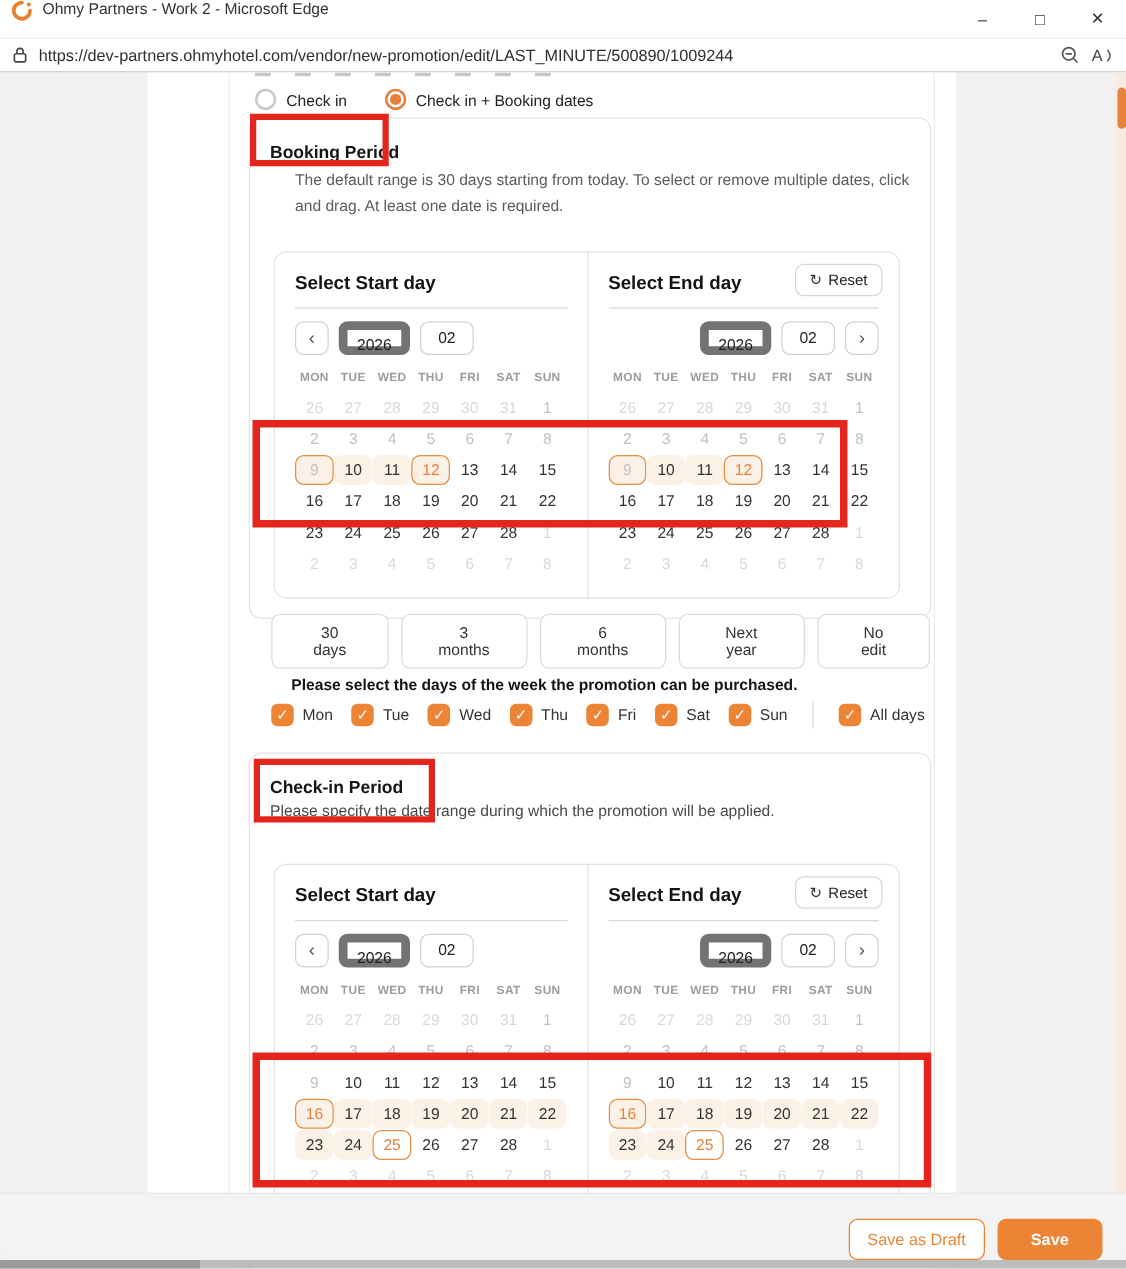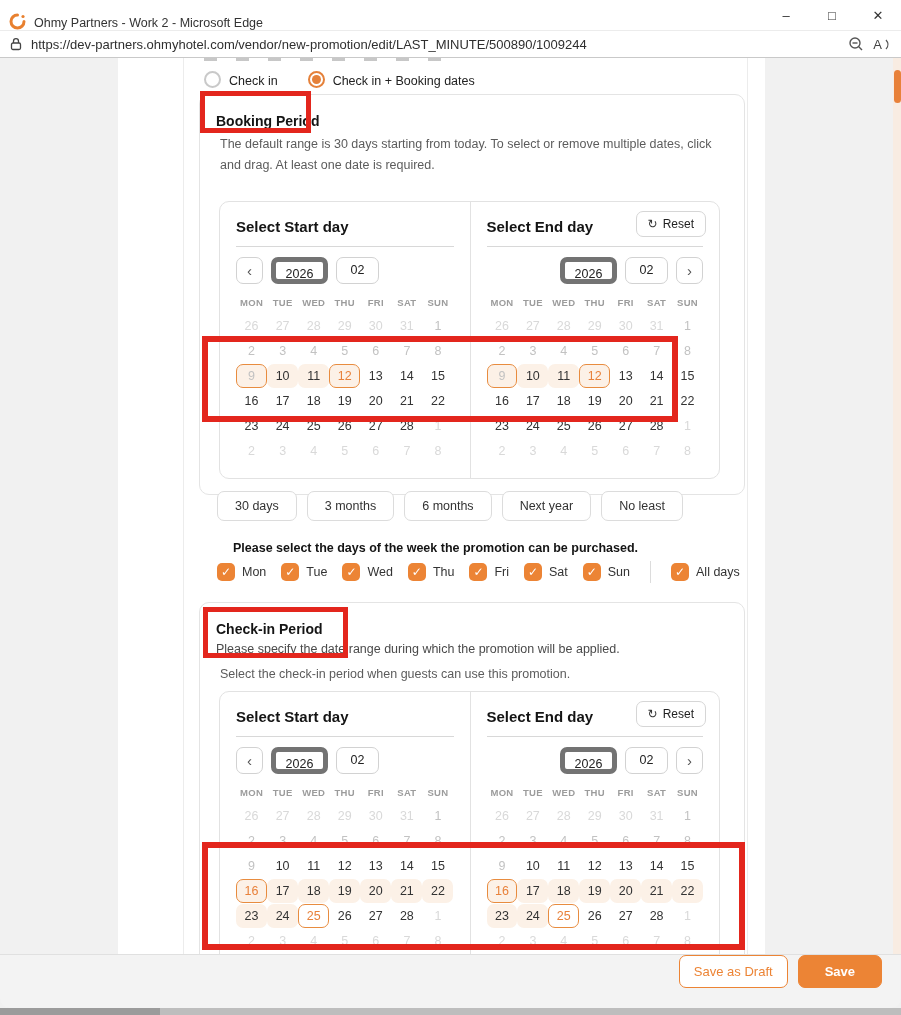--- a/index.html
+++ b/index.html
@@ -1,20 +1,20 @@
 <!DOCTYPE html>
 <html><head>
 <meta charset="utf-8">
 <style>
   * { margin:0; padding:0; box-sizing:border-box; }
   html,body { width:901px; height:1015px; overflow:hidden;
     font-family:"Liberation Sans","DejaVu Sans",sans-serif; background:#f1f1f1; }
 
   
-  .titlebar { height:30px; background:#fff; display:flex; align-items:flex-end; position:relative; }
+  .titlebar { height:30px; background:#fff; display:flex; align-items:flex-start; position:relative; }
   .fav { margin-left:9px; width:17px; height:17px; }
   .title { font-size:12.5px; color:#333; margin-left:8px; }
   .wctrl { position:absolute; right:0; top:0; display:flex; }
   .wbtn { width:46px; height:30px; display:flex; align-items:center; justify-content:center;
           font-size:13px; color:#333; cursor:default; }
   .urlbar { height:28px; background:#fff; border-top:1px solid #ececec; border-bottom:1px solid #c9c9c9;
             display:flex; align-items:center; padding:0 10px; gap:9px; }
   .url { font-size:13px; color:#2f2f2f; flex:1; white-space:nowrap; overflow:hidden; }
   .uicon { display:flex; align-items:center; gap:3px; color:#444; }
   .ra-a { font-size:13px; color:#444; }
@@ -34,77 +34,77 @@
   .rc.on { border-color:#e5813a; }
   .rc.on::after { content:""; width:9px; height:9px; border-radius:50%; background:#e5813a; }
 
   .secbox { position:absolute; left:15px; width:546px; border:1px solid #e4e4e4; border-radius:10px;
             background:#fff; }
   #booking-box { top:36px; height:401px; }
   #checkin-box { top:544px; height:470px; }
   .sec-pad { padding:12px 16px 0; }
   .sec-title { font-size:14px; font-weight:bold; color:#141414; margin:6px 0 5px; }
   .sec-desc { font-size:12.5px; color:#4a4a4a; margin:0 0 8px; }
-  .sec-note { font-size:12.5px; color:#5c5c5c; margin-left:4px; max-width:508px; line-height:1.65; }
+  .sec-note { font-size:12.5px; color:#5c5c5c; margin-left:20px; max-width:508px; line-height:1.65; }
 
   .cal-wrap { position:absolute; left:19px; width:501px; height:278px; border:1px solid #e2e2e2;
               border-radius:10px; display:flex; background:#fff; }
   #booking-box .cal-wrap { top:106px; }
   #checkin-box .cal-wrap { top:88px; }
   .cal-half { width:50%; padding:14px 16px 0; position:relative; }
   .cal-half.right { border-left:1px solid #e2e2e2; }
   .cal-label { font-size:15px; font-weight:bold; color:#141414; padding-top:2px; }
   .cal-hr { border:none; border-top:1px solid #d8d8d8; margin:11px 0 10px; }
   .cal-nav { display:flex; gap:8px; align-items:center; height:27px; }
   .cal-nav.rt { justify-content:flex-end; }
   .navbtn { width:27px; height:27px; border:1px solid #d2d2d2; border-radius:7px; background:#fff;
             display:flex; align-items:center; justify-content:center; color:#555; font-size:15px;
             line-height:1; cursor:default; }
-  .yin { width:57px; height:27px; border:5px solid #737373; border-radius:7px; text-align:center;
+  .yin { width:57px; height:27px; border:7px solid #737373; border-radius:7px; text-align:center;
          font-size:12.5px; color:#222; line-height:25px; background:#fff; }
   .min { width:43px; height:27px; border:1px solid #d2d2d2; border-radius:7px; text-align:center;
          font-size:12.5px; color:#222; line-height:25px; background:#fff; }
   .reset { position:absolute; right:13px; top:9px; border:1px solid #d6d6d6; border-radius:7px;
            background:#fff; padding:5px 11px; font-size:12px; color:#222; display:flex; gap:5px;
            align-items:center; cursor:default; }
   .reset .ric { font-size:12px; color:#333; }
   .dow { display:grid; grid-template-columns:repeat(7,1fr); margin-top:13px; }
   .dow span { font-size:9.5px; color:#9c9c9c; text-align:center; font-weight:bold; letter-spacing:.3px; }
   .days { display:grid; grid-template-columns:repeat(7,1fr); margin-top:6px; row-gap:1px; }
   .day { height:24px; display:flex; align-items:center; justify-content:center; font-size:12.5px;
          color:#333; border-radius:7px; border:1.5px solid transparent; }
   .day.adj { color:#d9d9d9; }
   .day.dis { color:#c2c2c2; }
   .day.rng { background:#fcf1e7; }
   .day.edge { background:#fcf1e7; border-color:#e88c3f; color:#e8813a; }
   .day.edge-muted { background:#fcf1e7; border-color:#e88c3f; color:#c2c2c2; }
   .day.edge-plain { border-color:#e88c3f; color:#e8813a; }
 
   .quick { position:absolute; left:17px; top:396px; display:flex; gap:10px; }
-  .qbtn { border:1px solid #dcdcdc; border-radius:7px; background:#fff; padding:7px 17px;
+  .qbtn { border:1px solid #dcdcdc; border-radius:7px; background:#fff; padding:7px 29px;
           font-size:12.5px; color:#333; font-family:inherit; cursor:default; }
   .wprompt { position:absolute; left:33px; top:446px; font-size:12.5px; font-weight:bold; color:#141414; }
   .wrow { position:absolute; left:17px; top:466px; display:flex; align-items:center; gap:15px; }
   .witem { display:flex; align-items:center; gap:7px; font-size:12.5px; color:#333; }
   .cbx { width:18px; height:18px; background:#ec8435; border-radius:5px; color:#fff; font-size:12px;
          display:flex; align-items:center; justify-content:center; }
   .vdiv { width:1px; height:22px; background:#dcdcdc; margin:0 5px; }
 
   .anno { position:absolute; border:5px solid #e3261d; z-index:20; pointer-events:none; }
   #a1 { left:200px; top:33px;  width:111px; height:42px; }
   #a2 { left:202px; top:278px; width:476px; height:86px;  border-width:6px; }
   #a3 { left:203px; top:549px; width:145px; height:51px; }
   #a4 { left:202px; top:784px; width:543px; height:108px; border-width:6px; }
 
   .scroll { position:absolute; right:0; top:0; width:8px; bottom:61px; background:#f8ece2; z-index:5; }
   .thumb { position:absolute; top:12px; left:0.5px; width:7px; height:33px; background:#e8813a;
            border-radius:4px; }
 
   .footer { position:absolute; left:0; right:0; bottom:7px; height:54px; background:#f3f3f3;
-            border-top:1px solid #e0e0e0; display:flex; align-items:flex-start; justify-content:flex-end;
+            border-top:1px solid #e0e0e0; display:flex; align-items:flex-end; justify-content:flex-end;
             gap:10px; padding-right:19px; border-radius:0 0 10px 10px; z-index:30; }
   .btn-draft { background:#fff; border:1px solid #ec8435; color:#ec8435; border-radius:7px;
                padding:8px 14px; font-size:13px; font-family:inherit; cursor:default; }
   .btn-save { background:#ec8435; border:1px solid #ec8435; color:#fff; border-radius:7px;
               padding:8px 26px; font-size:13px; font-weight:bold; font-family:inherit; cursor:default; }
   .strip { position:absolute; left:0; right:0; bottom:0; height:7px; background:#bdbdbd; z-index:31; }
   .strip-dark { position:absolute; left:0; top:0; bottom:0; width:160px; background:#9b9b9b; }
 </style>
 </head>
 <body>
@@ -294,21 +294,21 @@
               <div class="day adj">8</div>
             </div>
         </div>
       </div>
 
       <div class="quick">
           <button class="qbtn">30 days</button>
           <button class="qbtn">3 months</button>
           <button class="qbtn">6 months</button>
           <button class="qbtn">Next year</button>
-          <button class="qbtn">No least</button>
+          <button class="qbtn">No edit</button>
         </div>
       <div class="wprompt">Please select the days of the week the promotion can be purchased.</div>
       <div class="wrow">
           <div class="witem">
             <span class="cbx">✓</span>
             <span>Mon</span>
           </div>
           <div class="witem">
             <span class="cbx">✓</span>
             <span>Tue</span>
@@ -338,21 +338,20 @@
             <span class="cbx">✓</span>
             <span>All days</span>
           </div>
         </div>
     </div>
 
     <div class="secbox" id="checkin-box">
       <div class="sec-pad">
         <div class="sec-title">Check-in Period</div>
         <div class="sec-desc">Please specify the date range during which the promotion will be applied.</div>
-        <div class="sec-note">Select the check-in period when guests can use this promotion.</div>
       </div>
 
       <div class="cal-wrap">
         <div class="cal-half">
           <div class="cal-label">Select Start day</div>
           <hr class="cal-hr">
           <div class="cal-nav">
             <button class="navbtn">‹</button>
             <div class="yin">2026</div>
             <div class="min">02</div>

